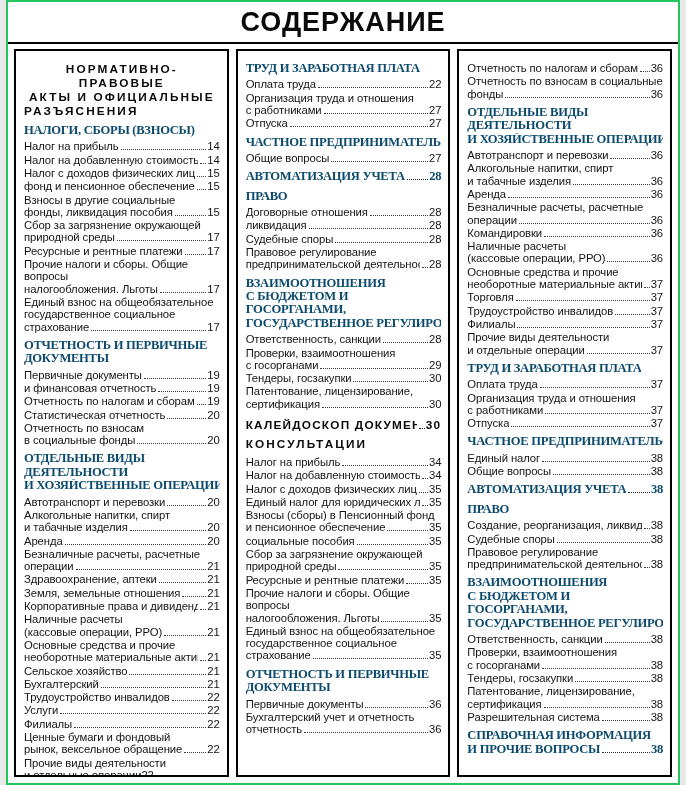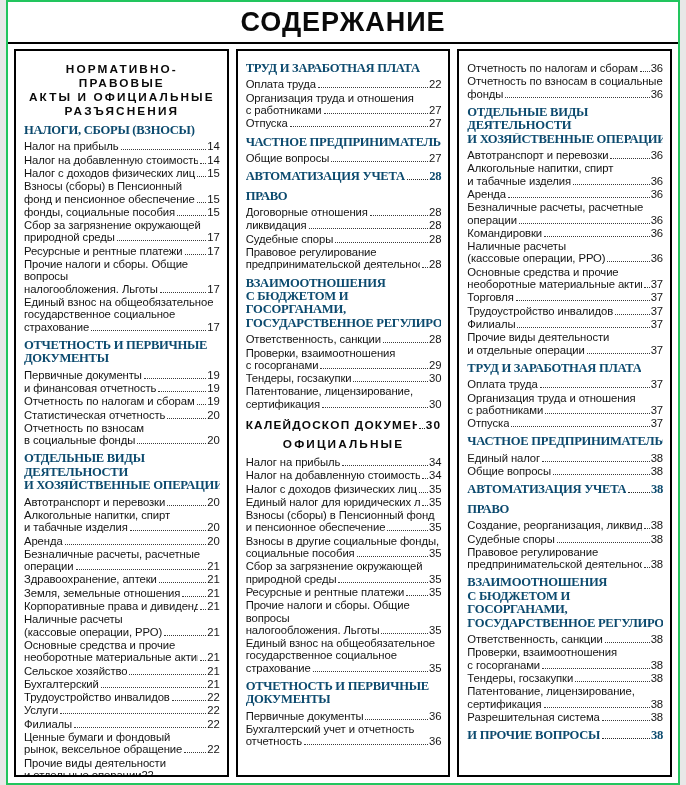--- a/index.html
+++ b/index.html
@@ -37,21 +37,21 @@
     font-family:"Liberation Serif",serif;font-weight:bold;
     font-size:12.6px;line-height:13.4px;letter-spacing:-0.3px;color:#0c4a6e;
   }
   .hserif .dots{border-bottom:1.6px dotted #2a2a2a;}
   
   .hsansc{margin:5px 0 5px 0;}
   .hsansc .ln{
     font-weight:bold;font-size:11.8px;line-height:14px;
     letter-spacing:2.1px;text-align:center;color:#0a0a0a;
   }
-  .hsansc .row{justify-content:center;}
+  .hsansc .row{}
   
   .hsansl{margin:8px 0 5px 0;}
   .hsansl .ln{font-weight:bold;font-size:11.8px;line-height:14px;letter-spacing:1.2px;color:#0a0a0a;}
   .hsansl .dots{border-bottom:1.6px dotted #2a2a2a;}
   .col > .blk:first-child{margin-top:1px;}
 </style>
 </head>
 <body>
 
 <div class="page">
@@ -87,30 +87,30 @@
           </div>
         </div>
         <div class="blk entry">
           <div class="ln row">
             <span class="tx">Налог с доходов физических лиц</span>
             <span class="dots"></span>
             <span class="pg">15</span>
           </div>
         </div>
         <div class="blk entry">
-          <div class="ln">Взносы (сборы) в Пенсионный</div>
           <div class="ln row">
             <span class="tx">фонд и пенсионное обеспечение</span>
             <span class="dots"></span>
             <span class="pg">15</span>
           </div>
         </div>
         <div class="blk entry">
-          <div class="ln row">
-            <span class="tx">фонды, социальные пособия</span>
+          <div class="ln">Взносы в другие социальные</div>
+          <div class="ln row">
+            <span class="tx">фонды, ликвидация пособия</span>
             <span class="dots"></span>
             <span class="pg">15</span>
           </div>
         </div>
         <div class="blk entry">
           <div class="ln">Сбор за загрязнение окружающей</div>
           <div class="ln row">
             <span class="tx">природной среды</span>
             <span class="dots"></span>
             <span class="pg">17</span>
@@ -426,21 +426,21 @@
         </div>
         <div class="blk hsansl">
           <div class="ln row">
             <span class="tx">КАЛЕЙДОСКОП ДОКУМЕНТОВ</span>
             <span class="dots"></span>
             <span class="pg">30</span>
           </div>
         </div>
         <div class="blk hsansc">
           <div class="ln row">
-            <span class="tx">ОФИЦИАЛЬНЫЕ</span>
+            <span class="tx">КОНСУЛЬТАЦИИ</span>
           </div>
         </div>
         <div class="blk entry">
           <div class="ln row">
             <span class="tx">Налог на прибыль</span>
             <span class="dots"></span>
             <span class="pg">34</span>
           </div>
         </div>
         <div class="blk entry">
@@ -466,21 +466,20 @@
         </div>
         <div class="blk entry">
           <div class="ln">Взносы (сборы) в Пенсионный фонд</div>
           <div class="ln row">
             <span class="tx">и пенсионное обеспечение</span>
             <span class="dots"></span>
             <span class="pg">35</span>
           </div>
         </div>
         <div class="blk entry">
-          <div class="ln">Взносы в другие социальные фонды,</div>
           <div class="ln row">
             <span class="tx">социальные пособия</span>
             <span class="dots"></span>
             <span class="pg">35</span>
           </div>
         </div>
         <div class="blk entry">
           <div class="ln">Сбор за загрязнение окружающей</div>
           <div class="ln row">
             <span class="tx">природной среды</span>
@@ -756,20 +755,21 @@
           </div>
         </div>
         <div class="blk entry">
           <div class="ln row">
             <span class="tx">Разрешительная система</span>
             <span class="dots"></span>
             <span class="pg">38</span>
           </div>
         </div>
         <div class="blk hserif">
+          <div class="ln">СПРАВОЧНАЯ ИНФОРМАЦИЯ</div>
           <div class="ln row">
             <span class="tx">И ПРОЧИЕ ВОПРОСЫ</span>
             <span class="dots"></span>
             <span class="pg">38</span>
           </div>
         </div>
       </div>
   </div>
 </div>
 

